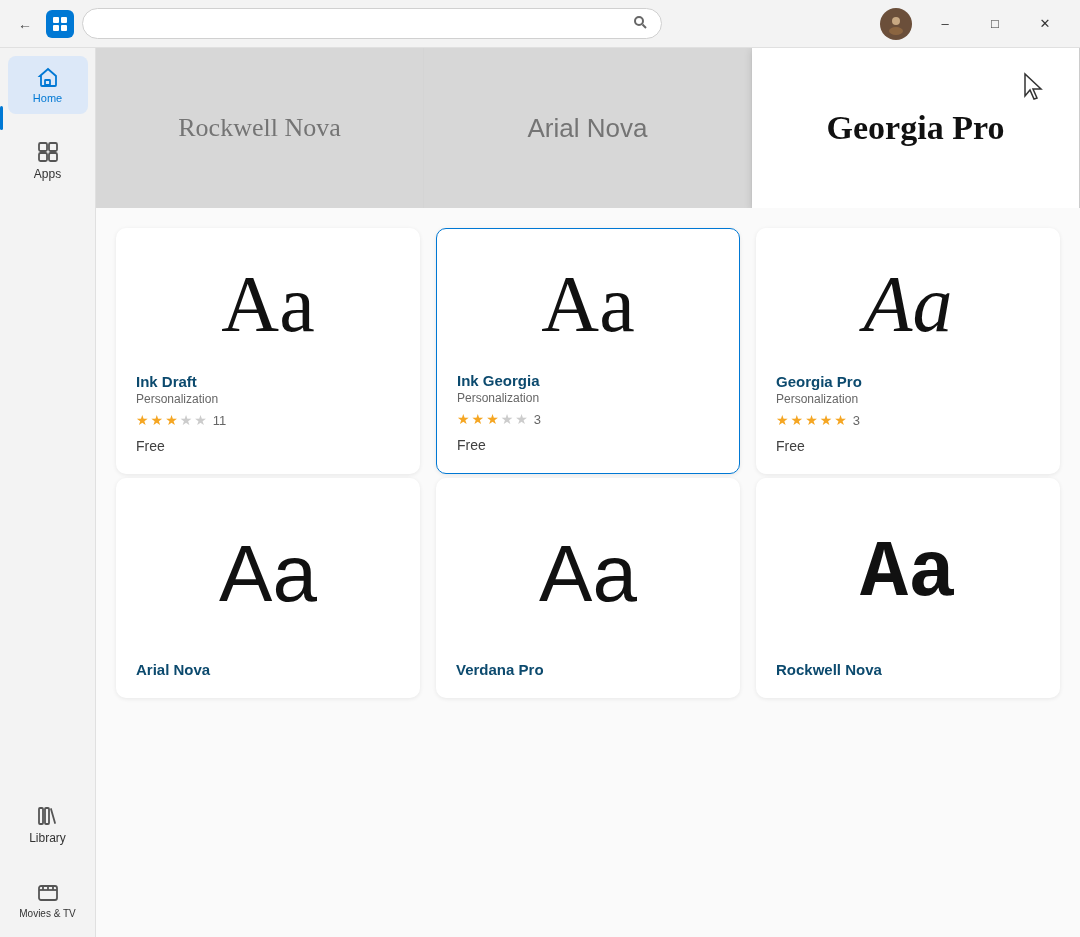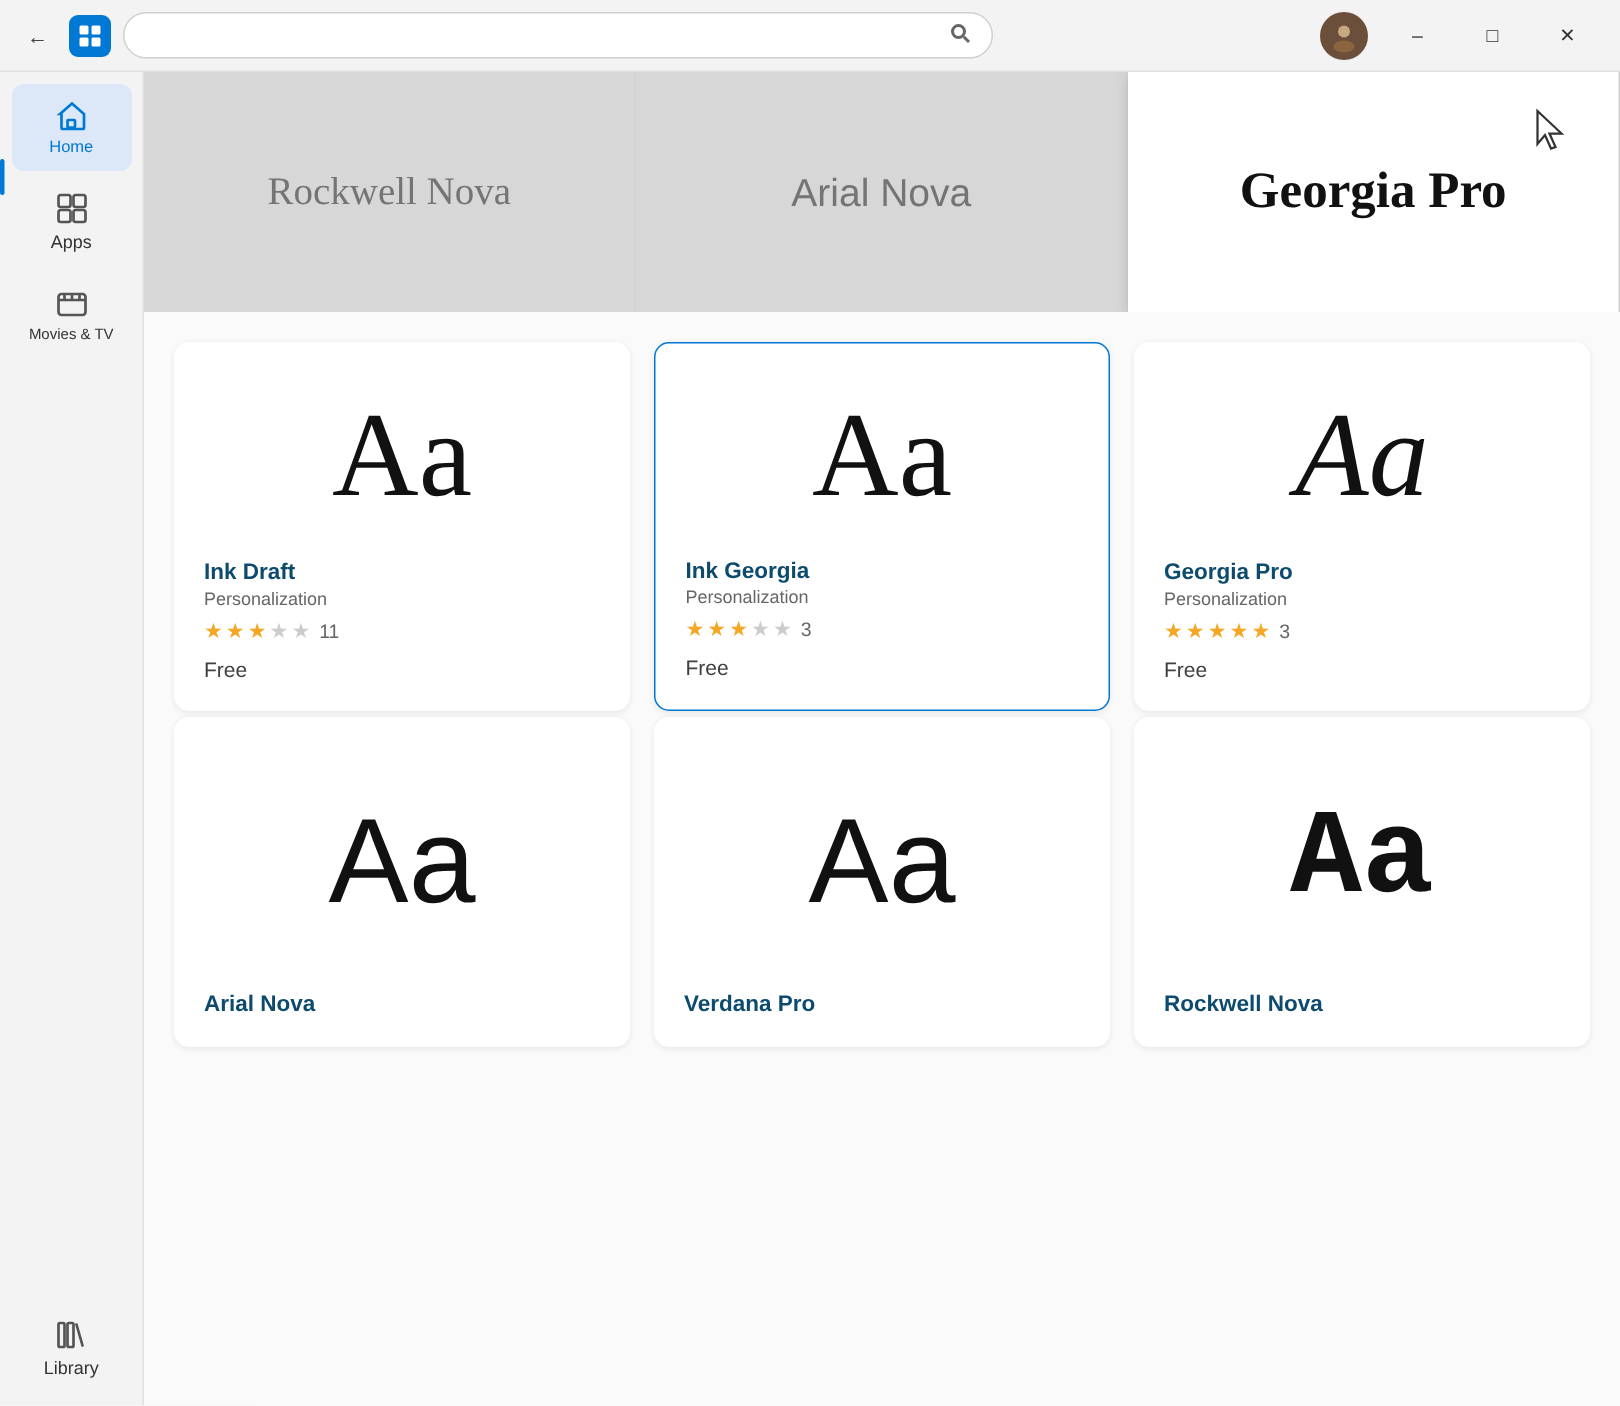--- a/index.html
+++ b/index.html
@@ -110,21 +110,21 @@
 
     
     .sidebar {
       width: 96px;
       background: #f3f3f3;
       display: flex;
       flex-direction: column;
       align-items: center;
       padding: 8px 0;
       border-right: 1px solid #e0e0e0;
-      gap: 4px;
+      gap: 17px;
     }
     .sidebar-item {
       display: flex;
       flex-direction: column;
       align-items: center;
       justify-content: center;
       width: 80px;
       padding: 10px 4px;
       border-radius: 8px;
       cursor: pointer;
@@ -305,40 +305,40 @@
       <svg viewBox="0 0 22 22" fill="none" stroke="#555" stroke-width="1.8">
         <rect x="2" y="2" width="8" height="8" rx="1.5"></rect>
         <rect x="12" y="2" width="8" height="8" rx="1.5"></rect>
         <rect x="2" y="12" width="8" height="8" rx="1.5"></rect>
         <rect x="12" y="12" width="8" height="8" rx="1.5"></rect>
       </svg>
       <span>Apps</span>
     </div>
 
 
+    <div class="sidebar-item sidebar-bottom" style="margin-top:auto;">
+      <svg viewBox="0 0 22 22" fill="none" stroke="#555" stroke-width="1.8">
+        <rect x="2" y="3" width="4" height="16" rx="1"></rect>
+        <rect x="8" y="3" width="4" height="16" rx="1"></rect>
+        <path d="M14 4l4 14" stroke-linecap="round"></path>
+      </svg>
+      <span>Library</span>
+    </div>
+
     <div class="sidebar-item">
       <svg viewBox="0 0 22 22" fill="none" stroke="#555" stroke-width="1.8">
         <rect x="2" y="4" width="18" height="14" rx="2"></rect>
         <line x1="2" y1="8" x2="20" y2="8"></line>
         <line x1="6" y1="4" x2="6" y2="8"></line>
         <line x1="11" y1="4" x2="11" y2="8"></line>
         <line x1="16" y1="4" x2="16" y2="8"></line>
       </svg>
       <span style="font-size:10px;text-align:center;">Movies &amp; TV</span>
     </div>
 
-    <div class="sidebar-item sidebar-bottom" style="margin-top:auto;">
-      <svg viewBox="0 0 22 22" fill="none" stroke="#555" stroke-width="1.8">
-        <rect x="2" y="3" width="4" height="16" rx="1"></rect>
-        <rect x="8" y="3" width="4" height="16" rx="1"></rect>
-        <path d="M14 4l4 14" stroke-linecap="round"></path>
-      </svg>
-      <span>Library</span>
-    </div>
-
   </div>
 
   <div class="content">
 
     <div class="top-strip" style="position:relative;">
       <div class="strip-item rockwell" style="font-family:Georgia,serif;font-size:26px;color:#444;opacity:0.7;background:#d0d0d0;">
         <span>Rockwell Nova</span>
       </div>
       <div class="strip-item arial" style="font-family:Arial,sans-serif;font-size:26px;color:#444;opacity:0.7;background:#d0d0d0;">
         <span>Arial Nova</span>

